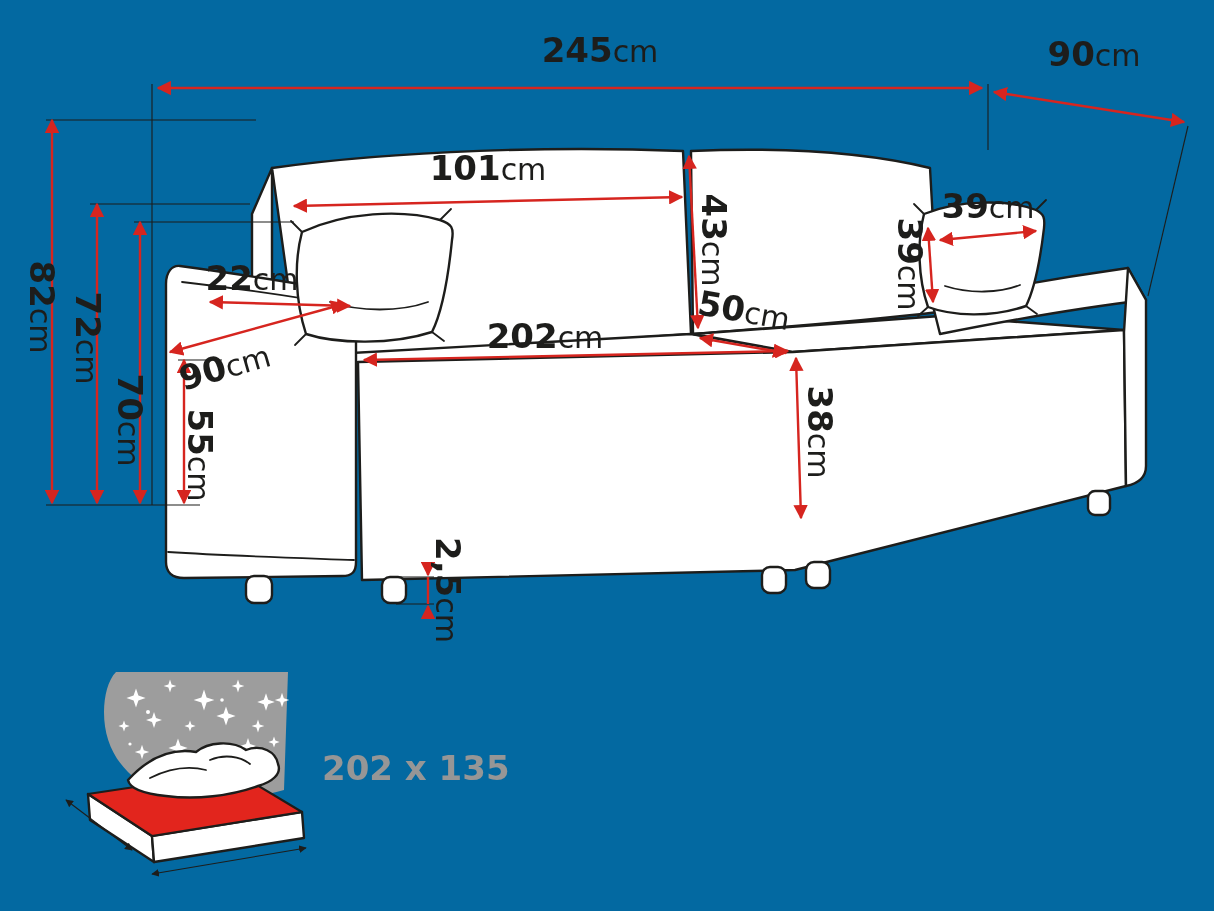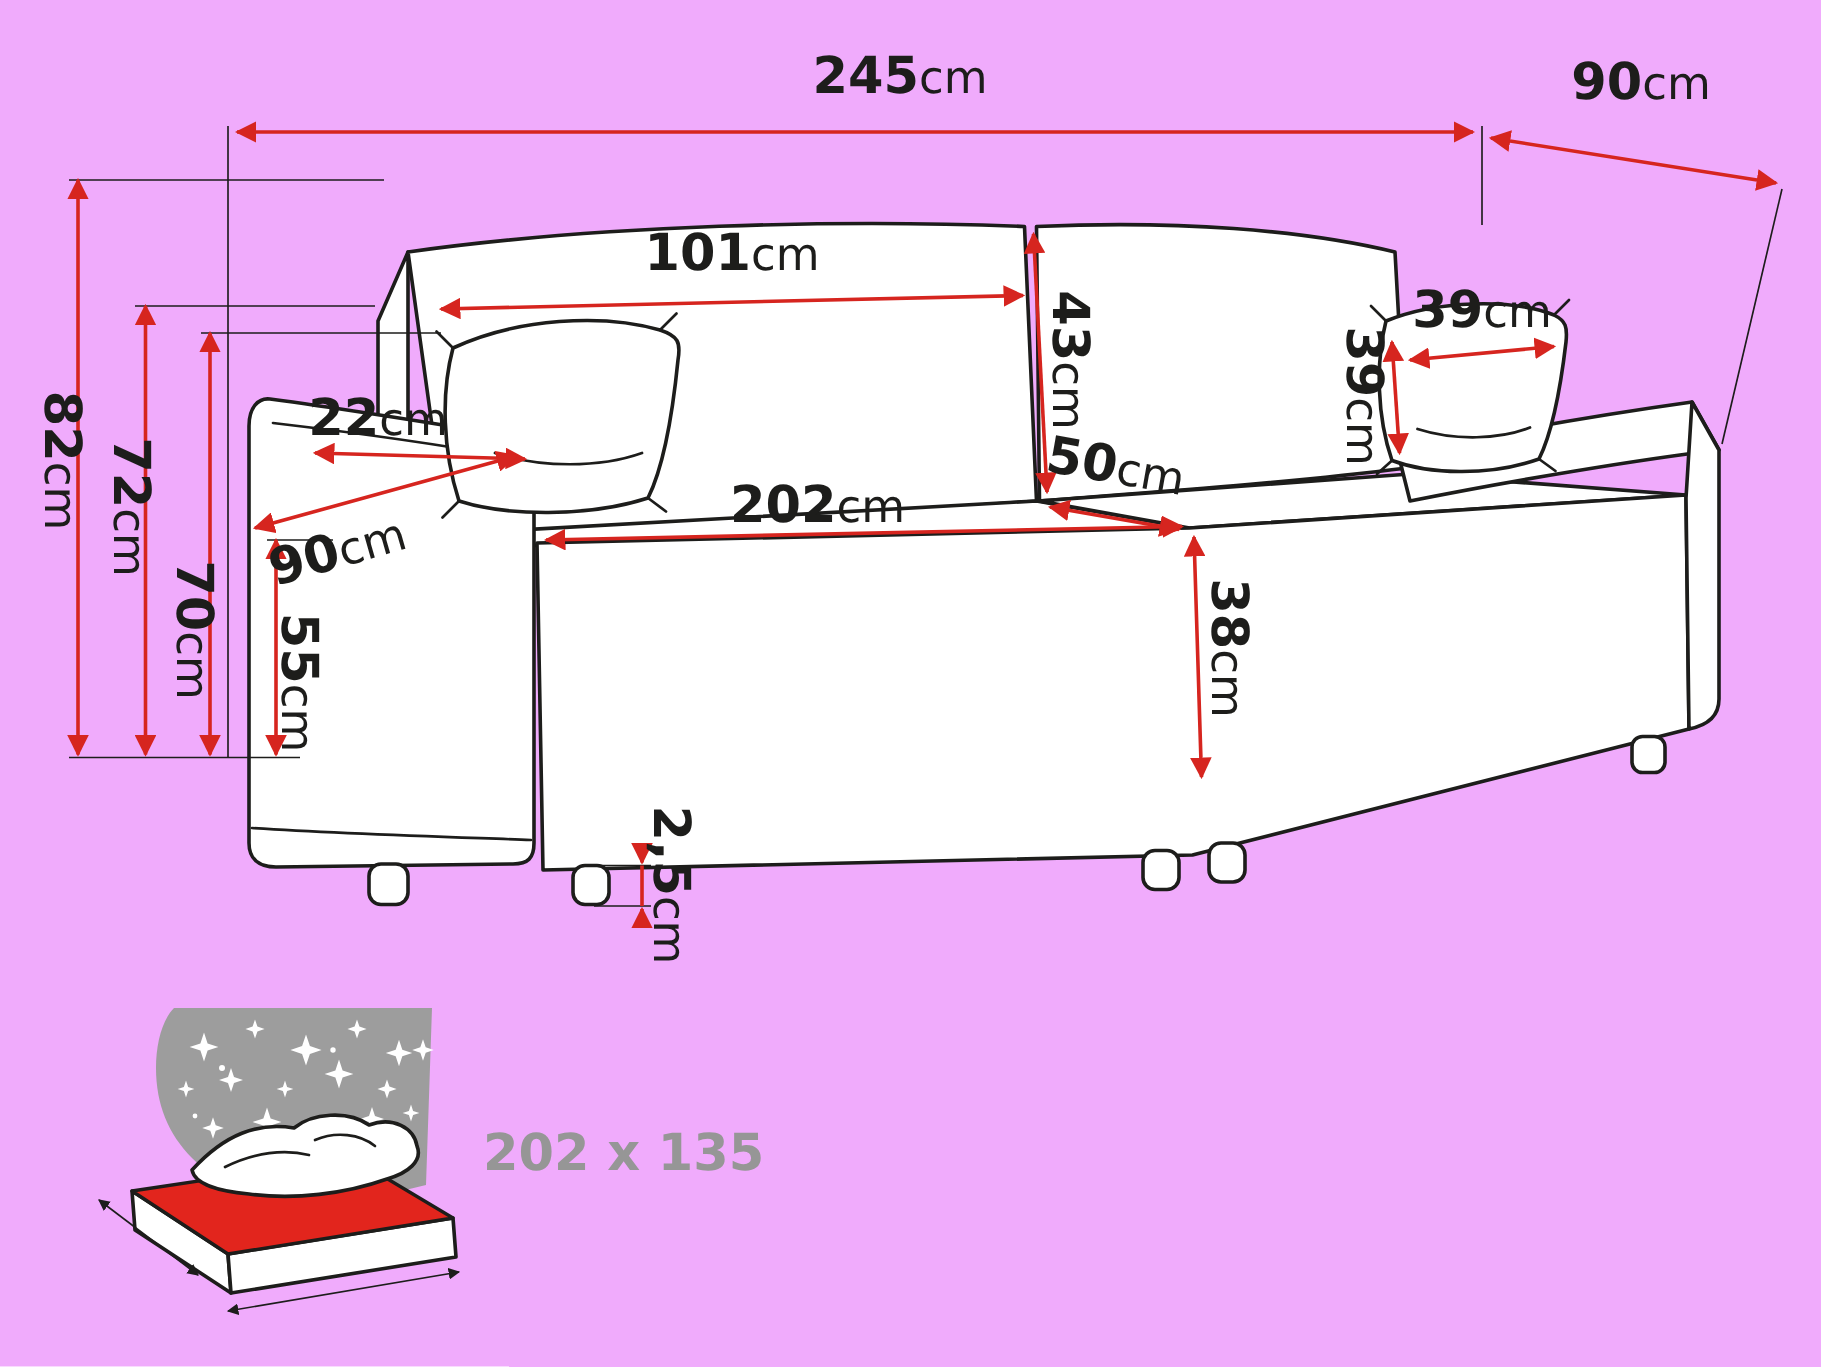--- a/index.html
+++ b/index.html
@@ -1,16 +1,16 @@
 <!DOCTYPE html>
 <html><head>
 <meta charset="utf-8">
 <style>
   html,body{margin:0;padding:0;background:#ffffff;}
-  .canvas{position:relative;width:1214px;height:911px;background:#f0abfc;overflow:hidden;
+  .canvas{position:relative;width:1214px;height:911px;background:#0369a1;overflow:hidden;
           font-family:"DejaVu Sans",sans-serif;}
   svg{display:block;}
   .ln{fill:#ffffff;stroke:#1d1d1b;stroke-width:2.4;stroke-linejoin:round;stroke-linecap:round;}
   .crease{fill:none;stroke:#1d1d1b;stroke-width:1.8;stroke-linecap:round;}
   .ext{fill:none;stroke:#1d1d1b;stroke-width:1.1;}
   .dim{fill:none;stroke:#d6251f;stroke-width:2.4;}
   .lbl{fill:#1d1d1b;text-anchor:middle;}
   .lbl .num{font-weight:700;font-size:34px;font-family:"DejaVu Sans",sans-serif;}
   .lbl .unit{font-weight:400;font-size:30px;font-family:"DejaVu Sans",sans-serif;}
   .lbl-gray{fill:#969696;font-weight:700;font-size:34px;text-anchor:start;

